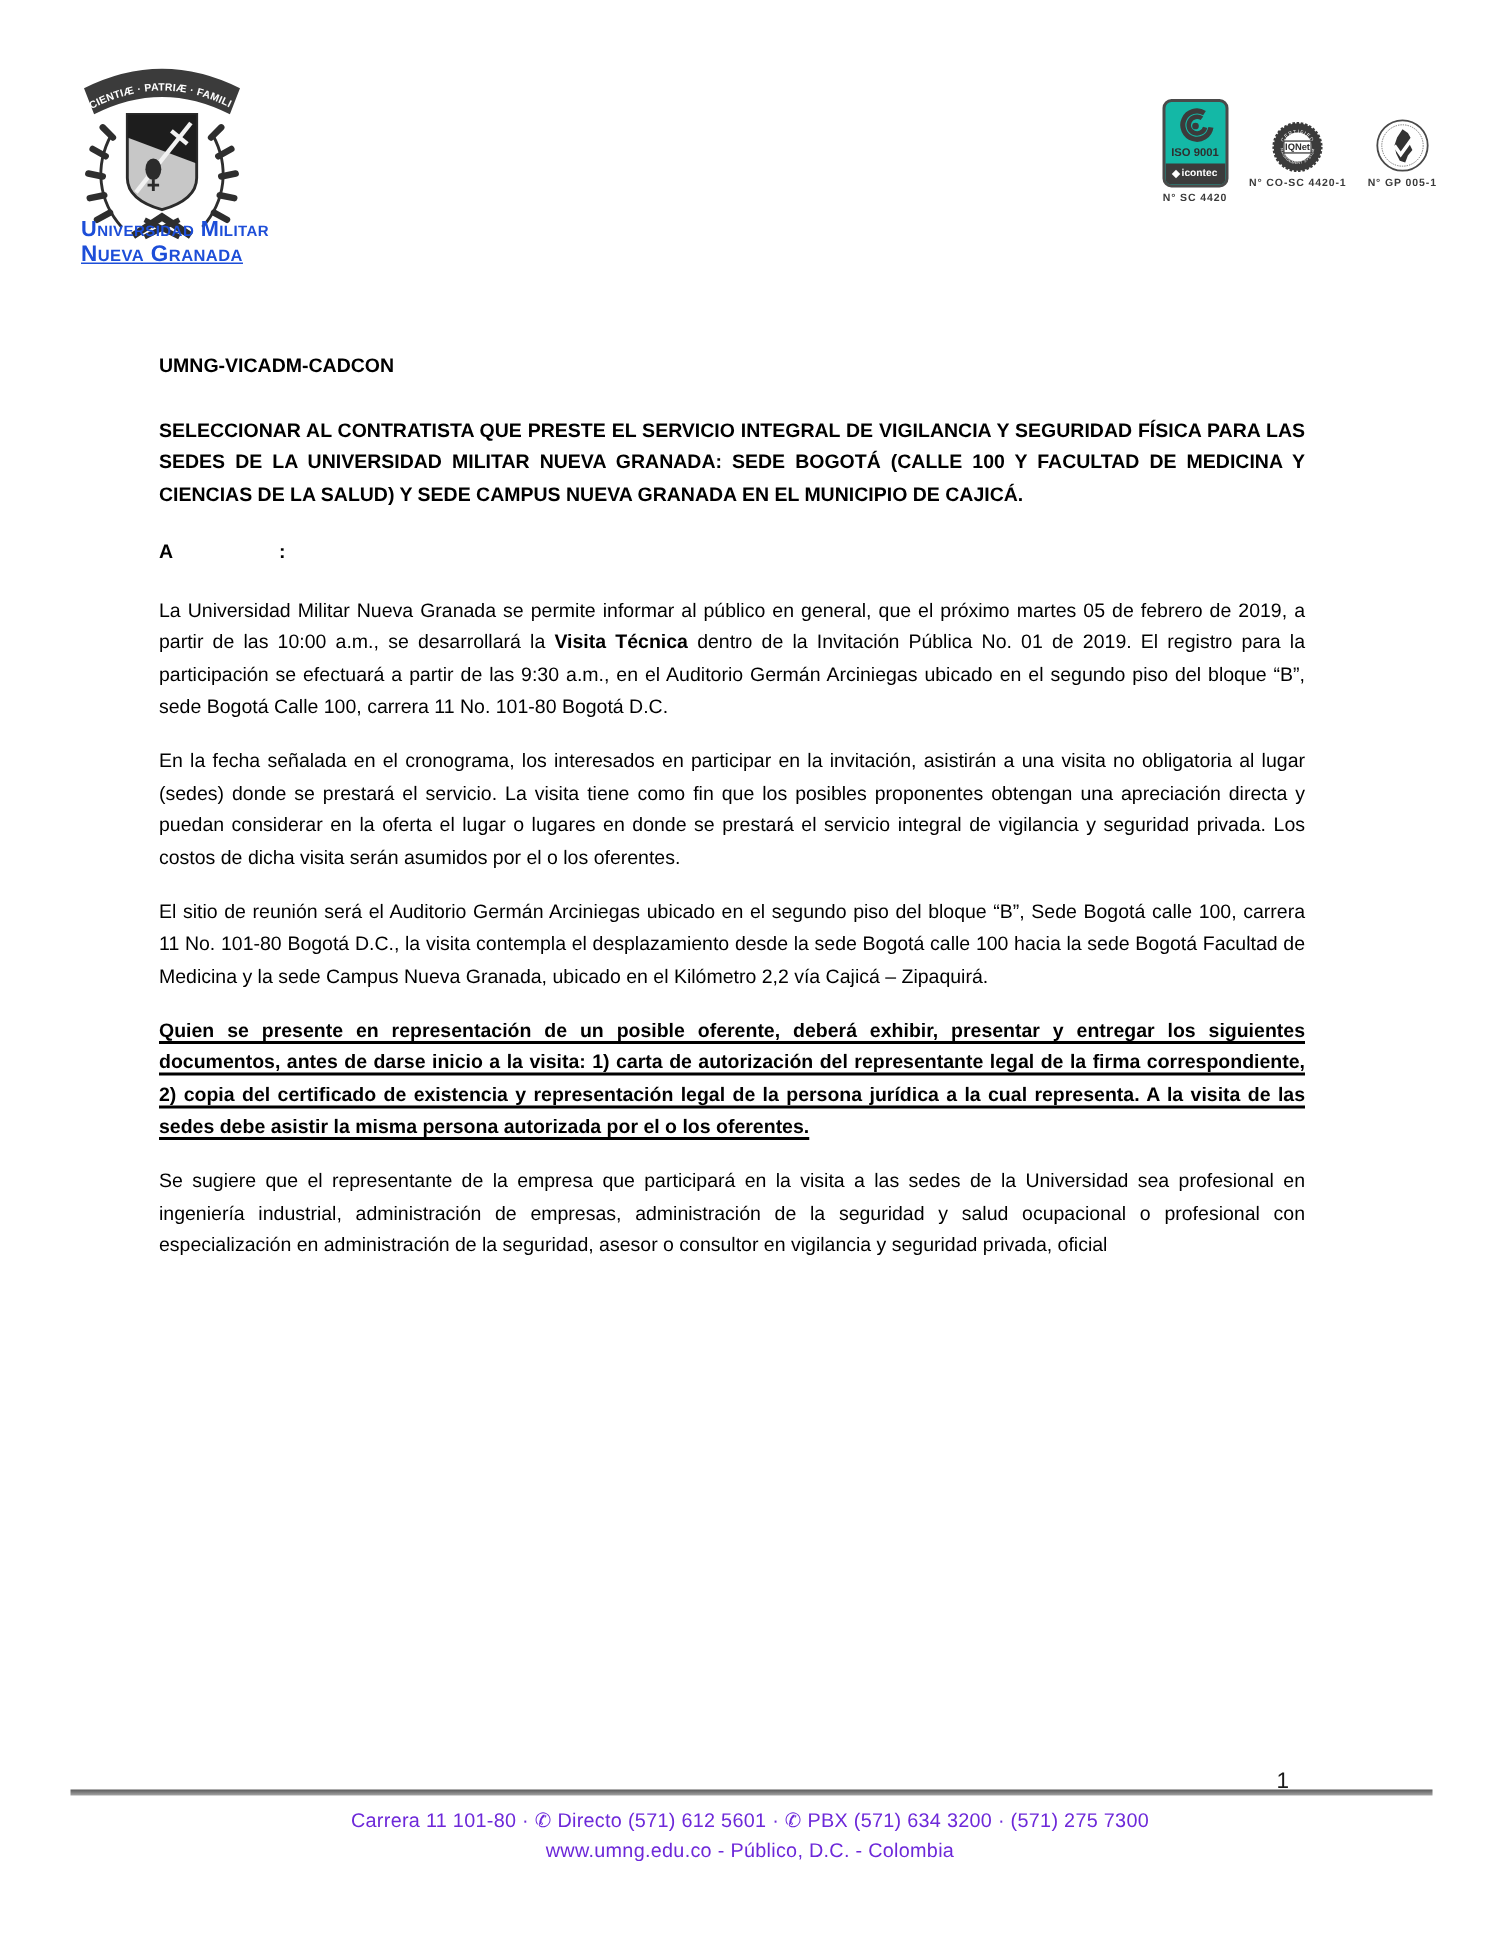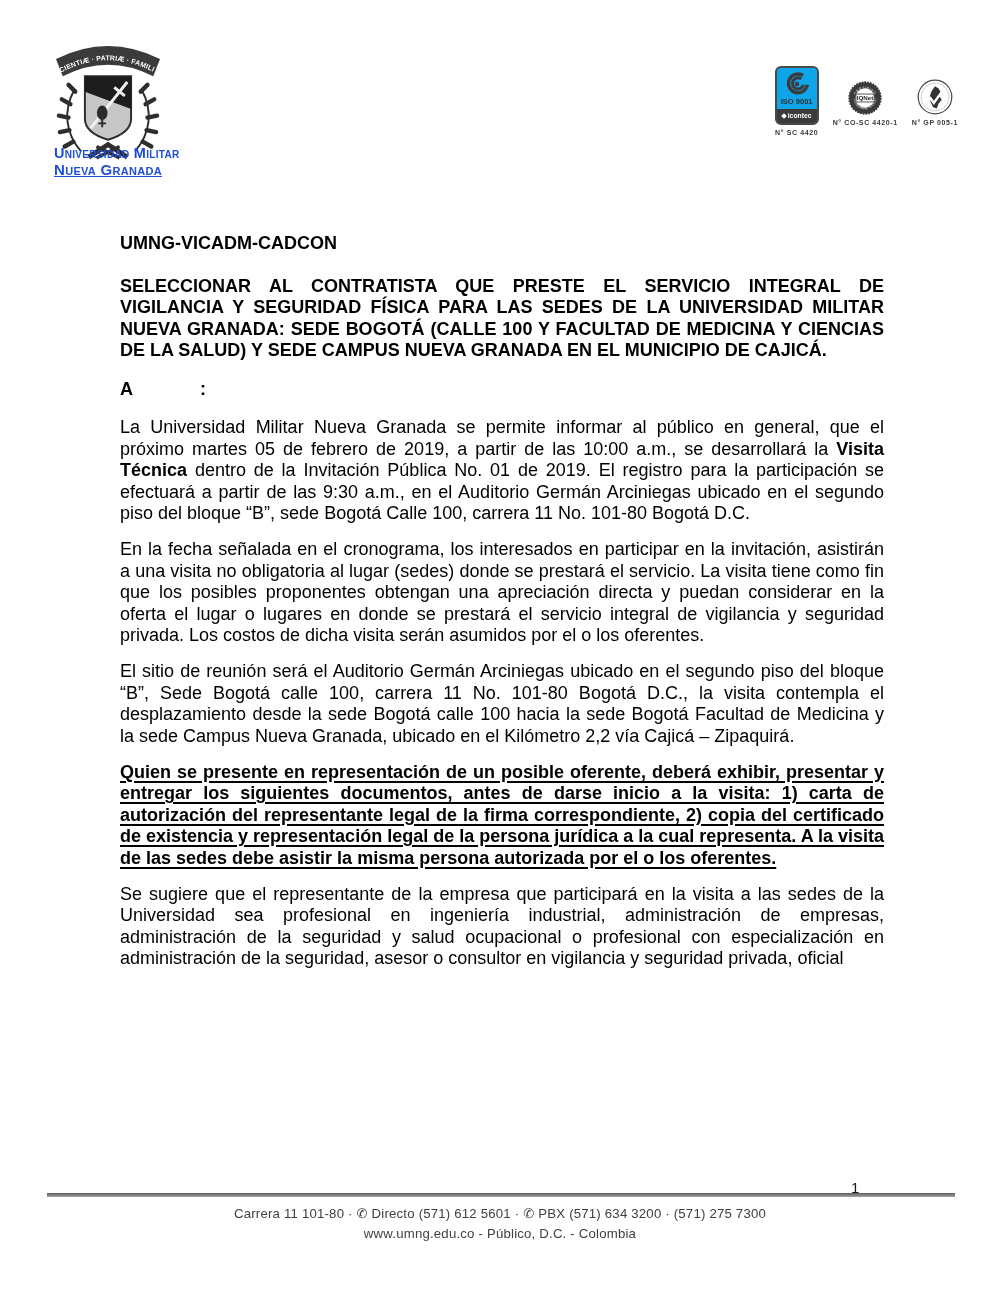--- a/index.html
+++ b/index.html
@@ -15,36 +15,36 @@
   .crest { display:block; margin-left:2px; }
   .uni-name { margin:-14px 0 0 6px; font-weight:bold; font-variant:small-caps; color:#1d4ed8; line-height:1.08; }
   .uni-name .l1 { font-size:14.5px; letter-spacing:.3px; }
   .uni-name .l2 { font-size:15px; letter-spacing:.3px;text-decoration:underline; }
 
   
   .certs { position:absolute; top:66px; right:42px; display:flex; align-items:flex-start; gap:14px; }
   .cert { display:flex; flex-direction:column; align-items:center; }
   .cert-num { margin-top:4px; font-size:7px; letter-spacing:.6px; color:#3a3a3a; white-space:nowrap; font-weight:bold; }
   .iso-badge {
-    width:40px; border:2.5px solid #4a4a4a; border-radius:6px; background:#0ea5e9;
+    width:40px; border:2.5px solid #4a4a4a; border-radius:6px; background:#14b8a6;
     display:flex; flex-direction:column; align-items:center; padding-top:4px; overflow:hidden;
   }
   .iso-label { font-size:7.5px; font-weight:bold; color:#2f2f2f; margin:1px 0 3px; }
   .icontec-bar {
     width:100%; background:#3b3b3b; color:#fff; font-size:6.8px; font-weight:bold;
     display:flex; align-items:center; justify-content:center; gap:2px; padding:3px 0 4px;
   }
   .diamond { width:4px; height:4px; background:#fff; transform:rotate(45deg); display:inline-block; }
   .iqnet-wrap { margin-top:15px; }
   .gp-wrap { margin-top:13px; }
 
   
   .content {
-    position:absolute; top:233px; left:120px; width:764px;
-    font-size:18px; line-height:21.5px;
+    position:absolute; top:233px; left:106px; width:764px;
+    font-size:13px; line-height:21.5px;
   }
   .ref { margin:0 0 21px 0; font-weight:bold; }
   .row { display:flex; margin-bottom:21px; }
   .row .label { width:100px; flex:none; font-weight:bold; }
   .row .val { flex:1; font-weight:bold; }
   .row.objeto { margin-bottom:17px; }
   .row.objeto .val { text-align:justify; }
   .row.addr { margin-bottom:17px; }
   .row.addr .label-a { width:80px; flex:none; font-weight:bold; }
   .row.addr .colon { width:25px; flex:none; font-weight:bold; }
@@ -56,21 +56,21 @@
   }
 
   
   .footer-rule {
     position:absolute; left:47px; right:45px; top:1193px; height:4px;
     background:linear-gradient(#5a5a5a, #a5a5a5);
   }
   .page-number { position:absolute; left:851px; top:1179px; font-size:15px; color:#1a1a1a; }
   .footer-text {
     position:absolute; top:1204px; left:0; width:100%; text-align:center;
-    font-size:13.2px; color:#404040; line-height:1.55; letter-spacing:.2px;
+    font-size:13.2px; color:#6d28d9; line-height:1.55; letter-spacing:.2px;
   }
 </style>
 </head>
 <body>
 
 <div class="page">
 
   <div class="logo-block">
     <svg class="crest" width="116" height="130" viewBox="0 0 120 135">
 

